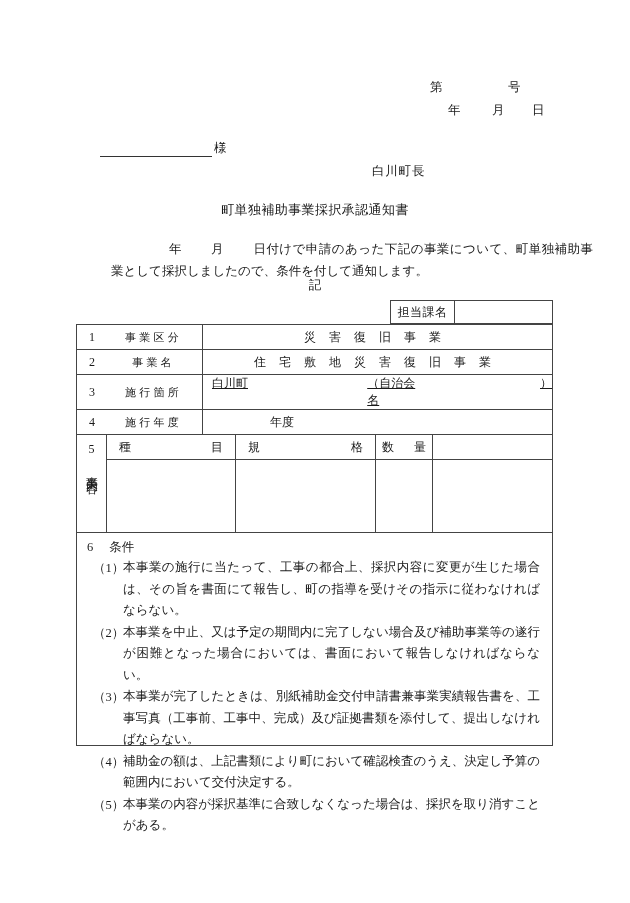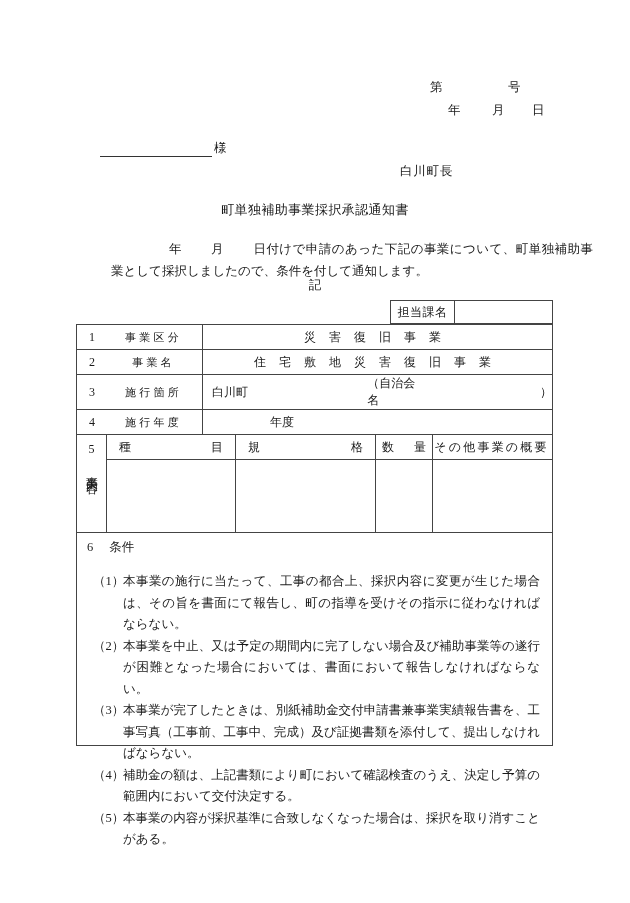--- a/index.html
+++ b/index.html
@@ -60,21 +60,21 @@
     border-bottom: 1px solid #333;
     height: 14px;
     vertical-align: bottom;
   }
   .addressee .sama {
     display: inline-block;
     padding-left: 2px;
   }
   .issuer {
     position: absolute;
-    left: 400px;
+    left: 372px;
     top: 163px;
     font-size: 12.5px;
     letter-spacing: 0.8px;
     white-space: nowrap;
   }
 
   
   .doc-title {
     position: absolute;
     left: 0;
@@ -188,21 +188,21 @@
     justify-content: center;
     letter-spacing: 5px;
     padding-right: 5px;
   }
   .v-indent {
     padding-left: 67px;
   }
   .row3-inner {
     display: flex;
     width: 100%;
-    align-items: center;
+    text-decoration: underline;
   }
   .row3-left { padding-left: 9px; width: 170px; }
   .row3-mid { }
   .row3-right { margin-left: 118px; }
 
   
   .row5-wrap {
     display: flex;
     border-bottom: none;
   }
@@ -291,41 +291,42 @@
     top: 531px;
     width: 477px;
     height: 215px;
     border: 1px solid #444;
     box-sizing: border-box;
     background: #fff;
     padding: 7px 12px 0 10px;
   }
   .cond-title {
     font-size: 12.5px;
-    margin-bottom: 15px;
+    margin-bottom: 2px;
     white-space: nowrap;
   }
   .cond-title .ct-gap { display: inline-block; width: 16px; }
   .cond-item {
     display: flex;
     font-size: 12.5px;
     line-height: 21.5px;
     margin-top: 0px;
   }
   .cond-marker {
     width: 36px;
     flex-shrink: 0;
     text-align: left;
     padding-left: 6px;
     box-sizing: border-box;
   }
   .cond-text {
     flex: 1;
     text-align: justify;
     text-justify: inter-character;
+    font-family: Liberation Mono, monospace;
   }
 </style>
 </head>
 <body>
 
 <div class="page">
 
 
   <div class="doc-number-block">
     <div class="dn-line num-line">
@@ -400,21 +401,20 @@
             <span>目</span>
           </div>
           <div class="h-kikaku">
             <span>規</span>
             <span>格</span>
           </div>
           <div class="h-suryo">
             <span>数</span>
             <span>量</span>
           </div>
-          <div class="h-gaiyo">その他事業の概要</div>
         </div>
         <div class="r5-body">
           <div class="b-shumoku"></div>
           <div class="b-kikaku"></div>
           <div class="b-suryo"></div>
           <div class="b-gaiyo"></div>
         </div>
       </div>
     </div>
 

